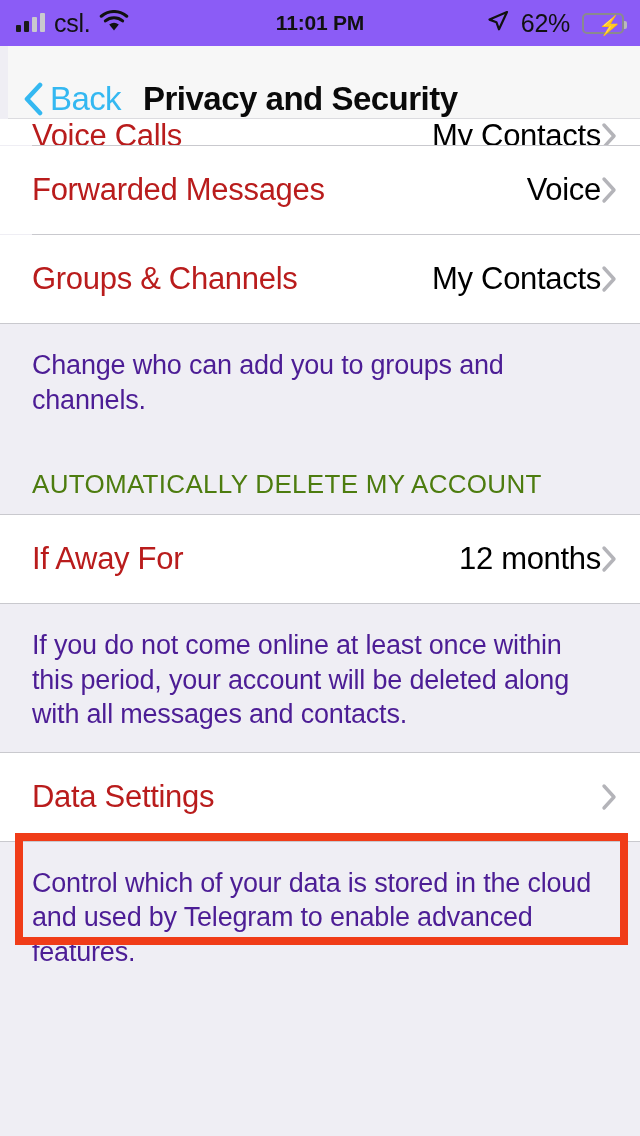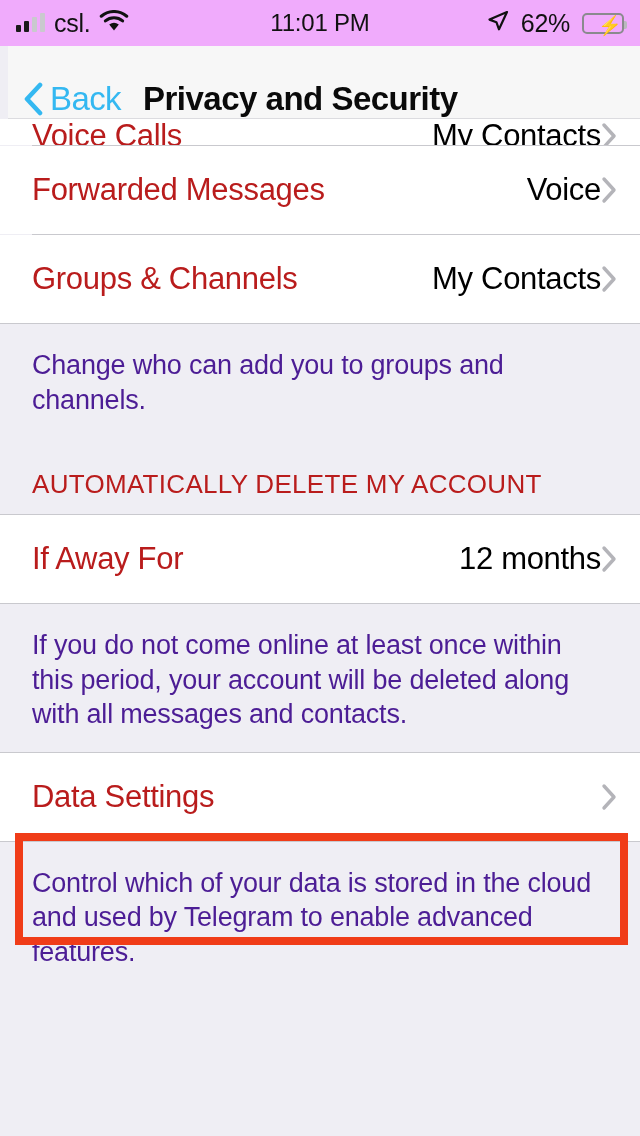--- a/index.html
+++ b/index.html
@@ -7,36 +7,36 @@
     width:640px; height:1136px;
     font-family:"Liberation Sans", sans-serif;
     background:#EFEEF4;
     overflow:hidden;
   }
   #screen { position:relative; width:640px; height:1136px; background:#EFEEF4; }
 
   
   .statusbar {
     position:absolute; top:0; left:0; width:640px; height:46px;
-    background:#f0abfc;
+    background:#8b5cf6;
     display:flex; align-items:center;
   }
   .sb-left { display:flex; align-items:center; gap:9px; padding-left:16px; width:33%; }
   .sb-center { width:34%; display:flex; justify-content:center; }
   .sb-right { width:33%; display:flex; align-items:center; justify-content:flex-end;
               gap:12px; padding-right:16px; }
   .signal { display:flex; align-items:flex-end; gap:3px; height:18px; }
   .signal i { display:block; width:5px; border-radius:1px; background:#C9C9CE; }
   .signal i.on { background:#1A1A1A; }
   .signal i:nth-child(1){ height:7px; }
   .signal i:nth-child(2){ height:11px; }
   .signal i:nth-child(3){ height:15px; }
   .signal i:nth-child(4){ height:19px; }
   .carrier { font-size:25px; color:#111; letter-spacing:-0.3px; }
-  .clock { font-size:24px; color:#111; letter-spacing:-0.2px; }
+  .clock { font-size:21px; color:#111; letter-spacing:-0.2px;font-weight:bold; }
   .pct { font-size:25px; color:#111; letter-spacing:-0.3px; }
   .batt { position:relative; width:42px; height:21px; border:2px solid #8A8A8E;
           border-radius:5px; padding:2px; }
   .batt::after { content:""; position:absolute; right:-5px; top:6px; width:3px; height:8px;
                  background:#B9B9BE; border-radius:0 2px 2px 0; }
   .batt-fill { height:100%; width:70%; background:#35C759; border-radius:2px; }
   .bolt { position:absolute; left:14px; top:0px; font-size:19px; color:#111;
           line-height:21px; }
 
   
@@ -70,21 +70,21 @@
   .sep { height:1px; background:#C9C9CE; margin-left:32px; }
   .sep.full { margin-left:0; }
 
   .footer {
     padding:24px 40px 0 32px;
     font-size:27px; line-height:1.28; color:#4c1d95; letter-spacing:-0.2px;
   }
   .group-gap { height:52px; }
   .section-head {
     padding:0 32px 14px 32px;
-    font-size:26px; color:#b91c1c; letter-spacing:0.3px;
+    font-size:26px; color:#4d7c0f; letter-spacing:0.3px;
   }
   .block-gap { height:20px; }
 
   
   .annot {
     position:absolute; border:8px solid #F03C18; pointer-events:none; z-index:20;
   }
 </style>
 </head>
 <body>

